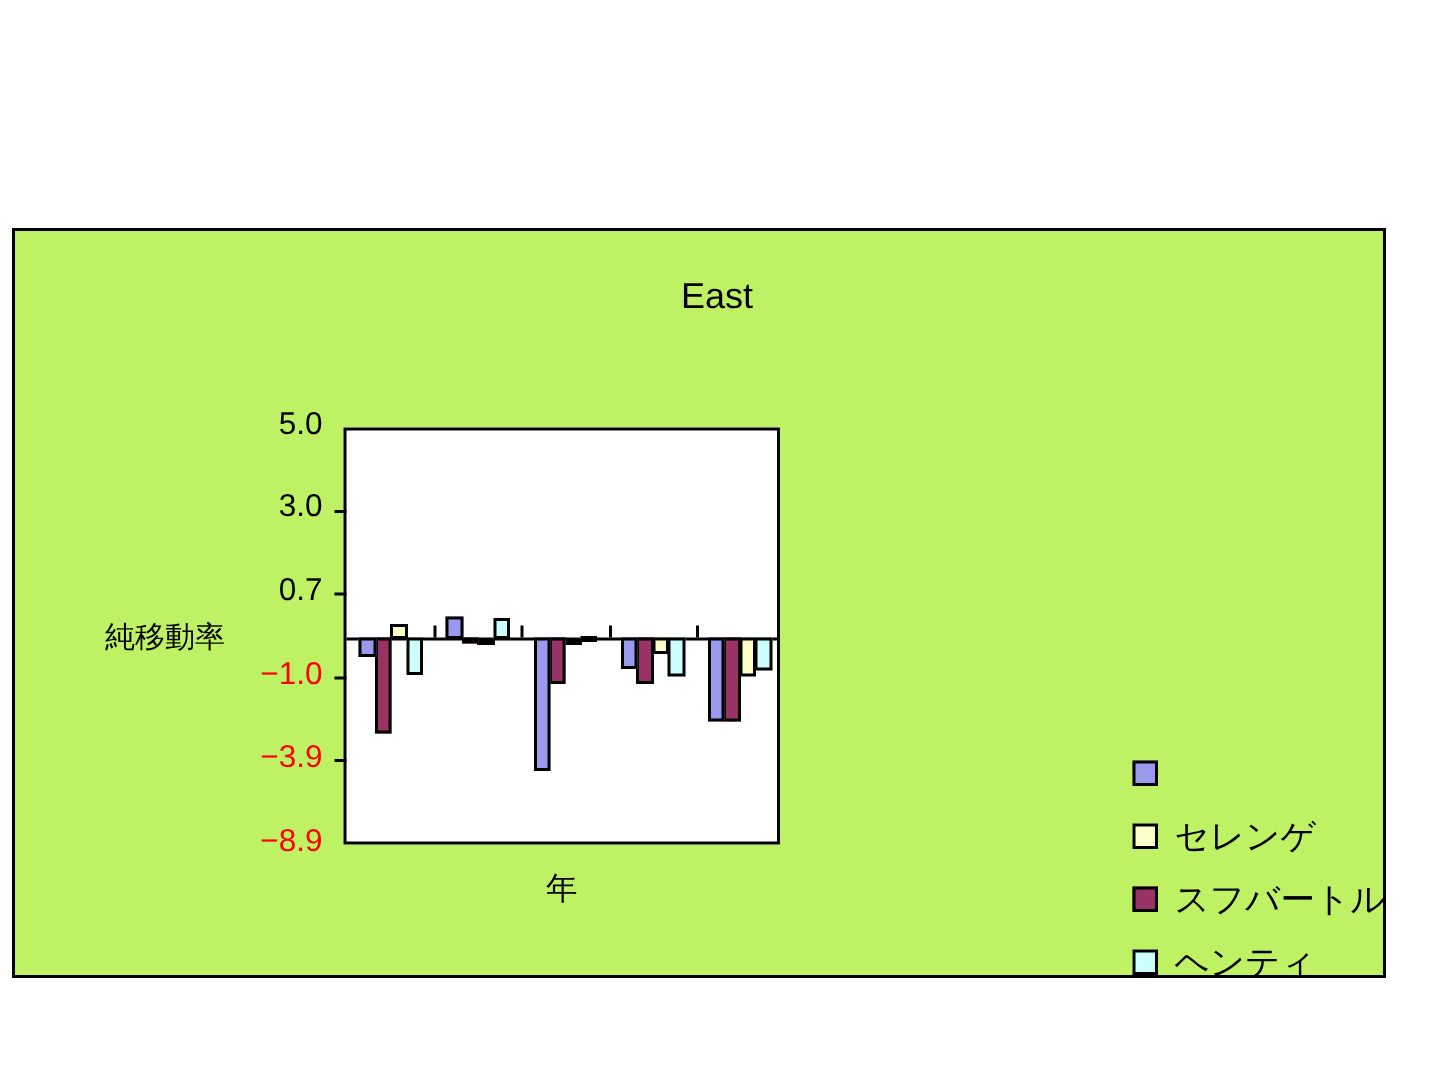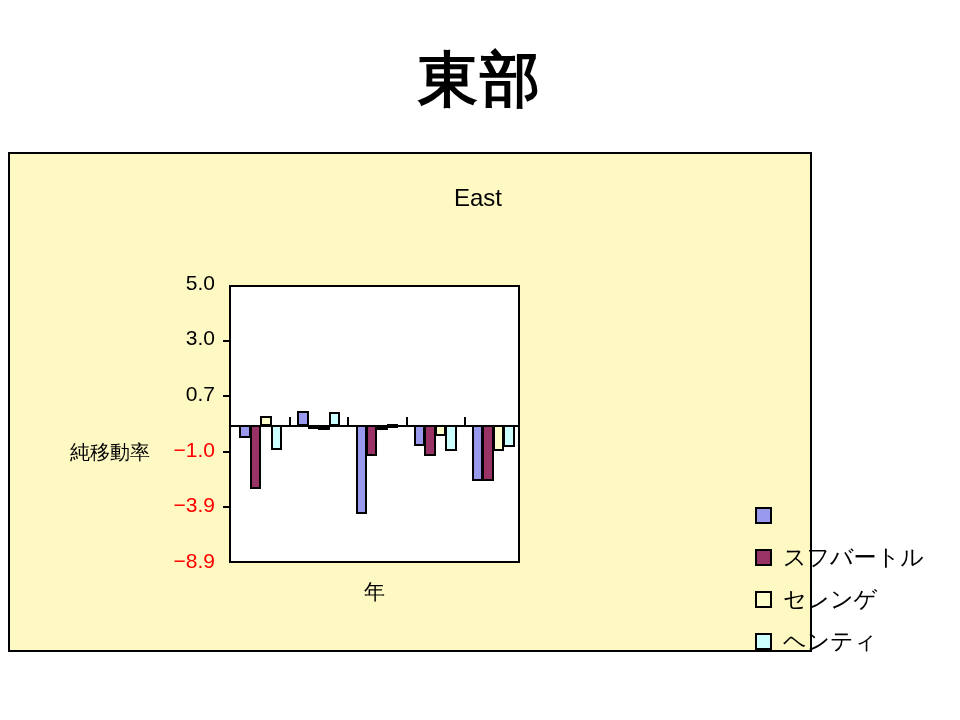--- a/index.html
+++ b/index.html
@@ -37,24 +37,24 @@
     letter-spacing: 2px;
     color: #000000;
     font-family: "DejaVu Sans", "Liberation Sans", sans-serif;
   }
 
   
   #chart-frame {
     position: absolute;
     left: 8px;
     top: 152px;
-    width: 804px;
+    width: 916px;
     height: 500px;
     border: 2px solid #000000;
-    background: #fef9c3;
+    background: #bef264;
     box-sizing: border-box;
   }
 
   #chart-title {
     position: absolute;
     left: 0;
     top: 30px;
     width: 936px;
     text-align: center;
     font-size: 24px;
@@ -111,21 +111,20 @@
   
   #y-axis-title {
     position: absolute;
     left: 36px;
     top: 257px;
     width: 128px;
     text-align: center;
     font-size: 20px;
     color: #000000;
     font-family: "DejaVu Sans", "Liberation Sans", sans-serif;
-    margin-top: 28px;
   }
 
   
   #x-axis-title {
     position: absolute;
     left: 219px;
     top: 424px;
     width: 291px;
     text-align: center;
     font-size: 21px;
@@ -176,21 +175,20 @@
     color: #000000;
     white-space: nowrap;
     font-family: "DejaVu Sans", "Liberation Sans", sans-serif;
   }
 </style>
 </head>
 <body>
 
 <div id="slide">
 
-  <div id="slide-title">東部</div>
 
   <div id="chart-frame">
 
     <div id="chart-title">East</div>
 
     <div id="y-axis-title">純移動率</div>
     <div id="x-axis-title">年</div>
 
     <div id="axis-labels">
         <div class="ytick pos" style="left: 145px; top: 117px;">5.0</div>
@@ -270,27 +268,27 @@
         <div class="ytickmark" style="left: 213px; top: 241.2px;"></div>
         <div class="ytickmark" style="left: 213px; top: 296.8px;"></div>
         <div class="ytickmark" style="left: 213px; top: 352.4px;"></div>
       </div>
 
     <div id="legend">
         <div class="legend-row">
           <div class="legend-swatch" style="background: rgb(153, 153, 238);"></div>
         </div>
         <div class="legend-row">
+          <div class="legend-swatch" style="background: rgb(255, 255, 204);"></div>
+          <div class="legend-label">セレンゲ</div>
+        </div>
+        <div class="legend-row">
           <div class="legend-swatch" style="background: rgb(153, 51, 102);"></div>
           <div class="legend-label">スフバートル</div>
         </div>
         <div class="legend-row">
-          <div class="legend-swatch" style="background: rgb(255, 255, 204);"></div>
-          <div class="legend-label">セレンゲ</div>
-        </div>
-        <div class="legend-row">
           <div class="legend-swatch" style="background: rgb(204, 255, 255);"></div>
           <div class="legend-label">ヘンティ</div>
         </div>
       </div>
   </div>
 
 </div>
 
 </body></html>

